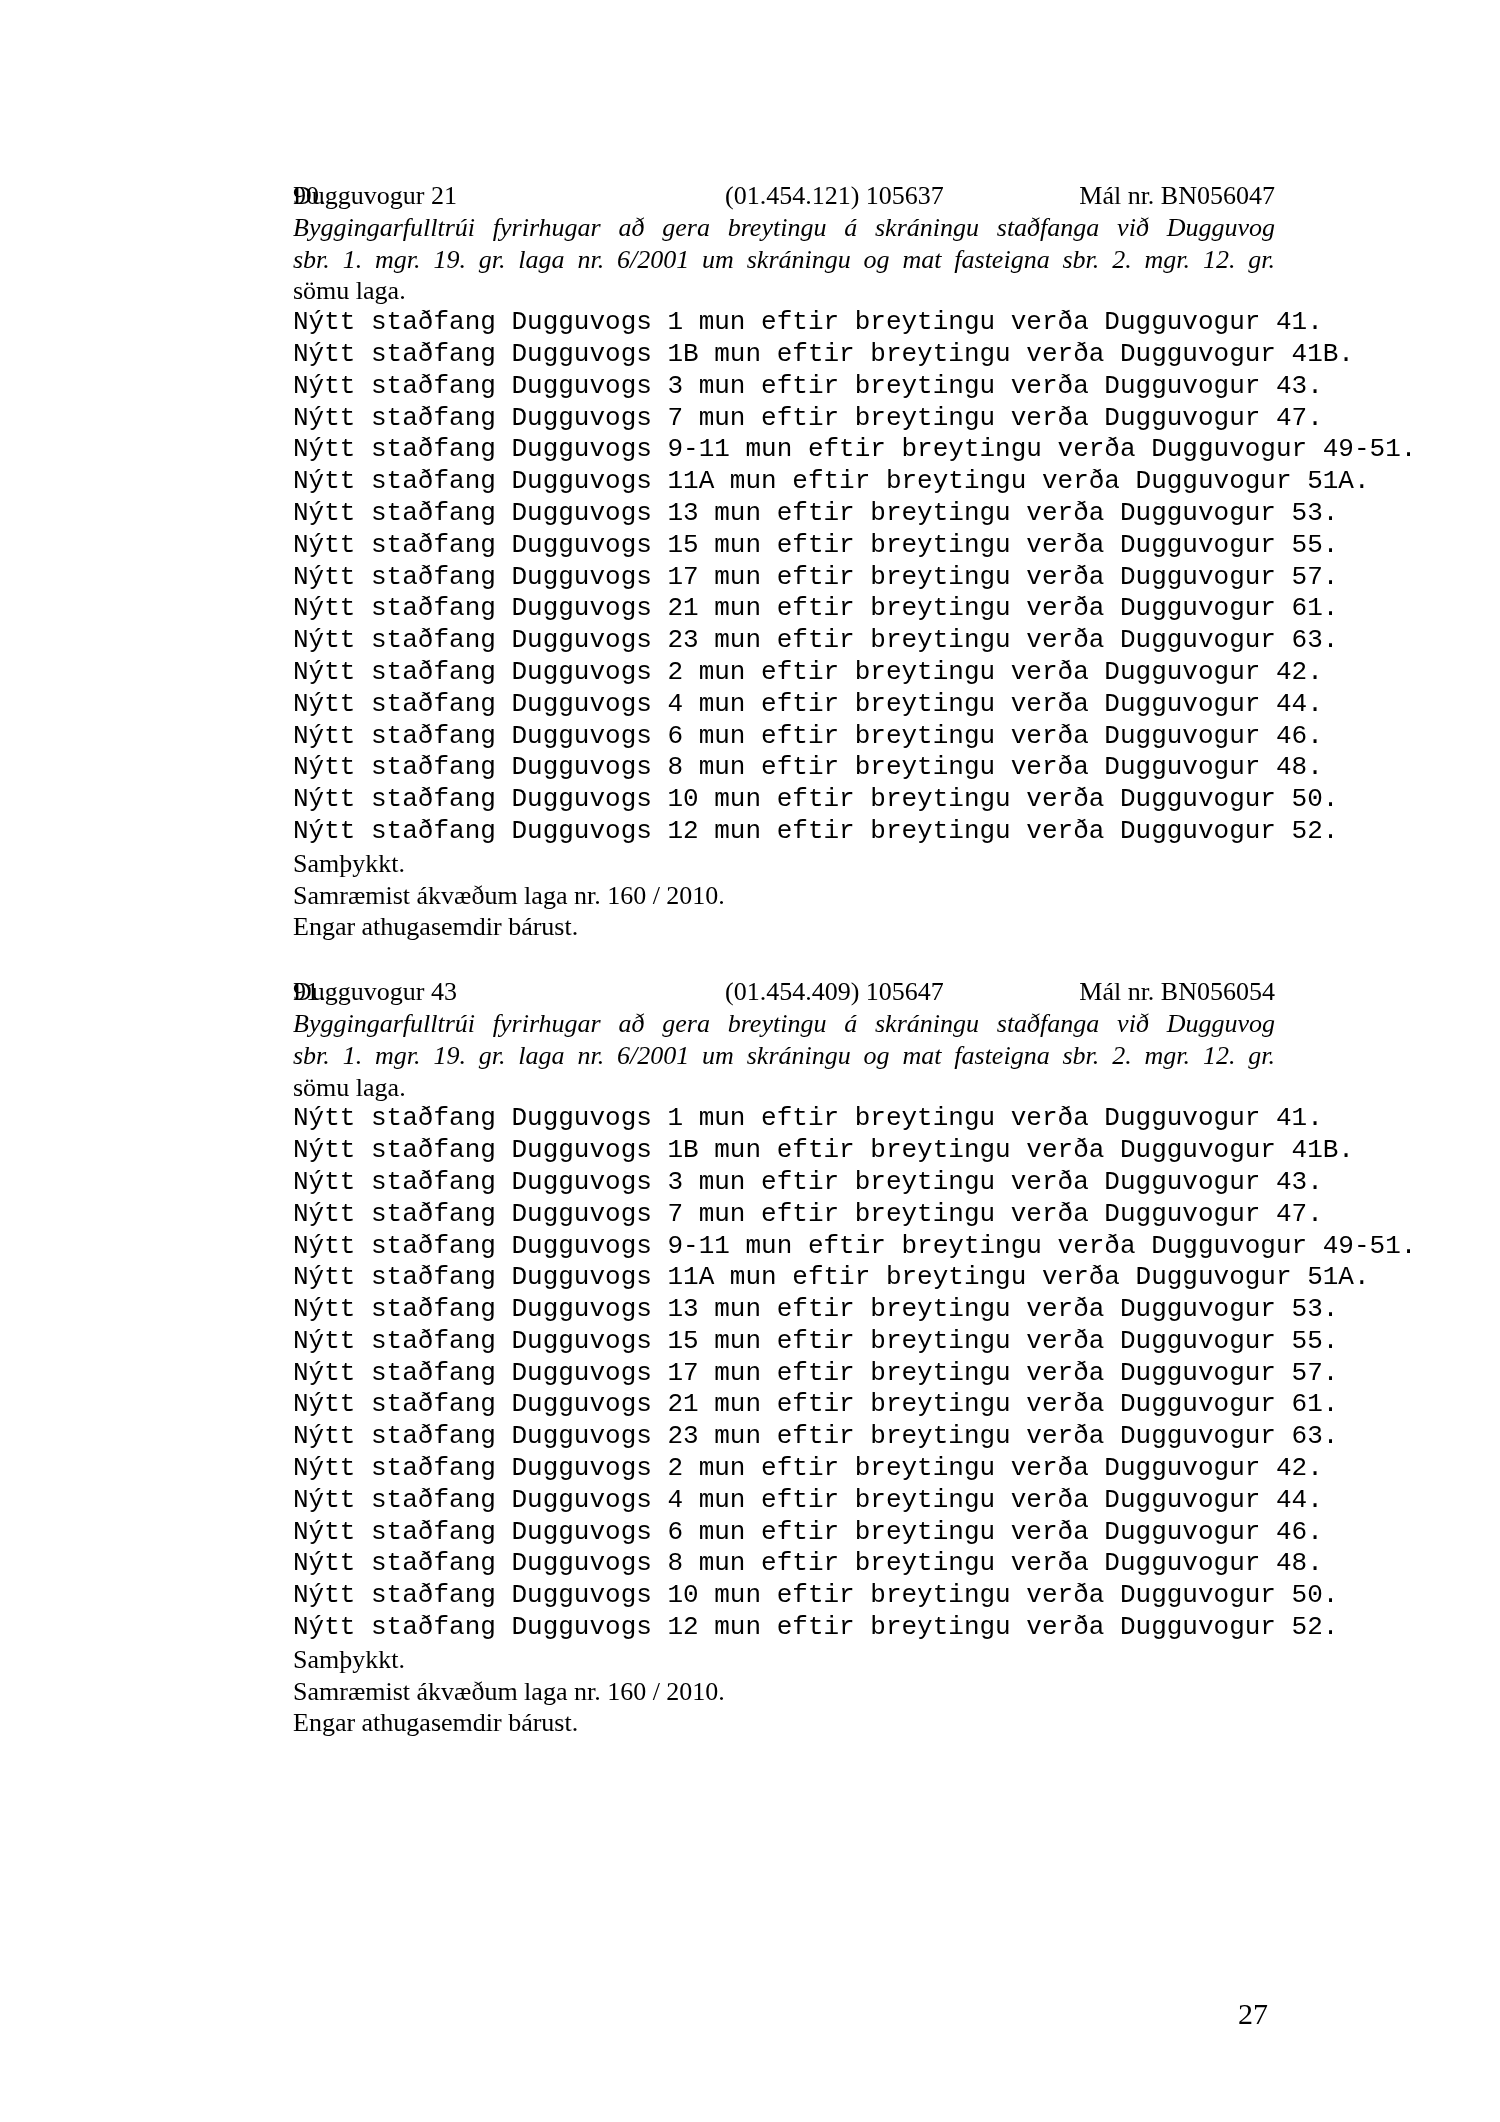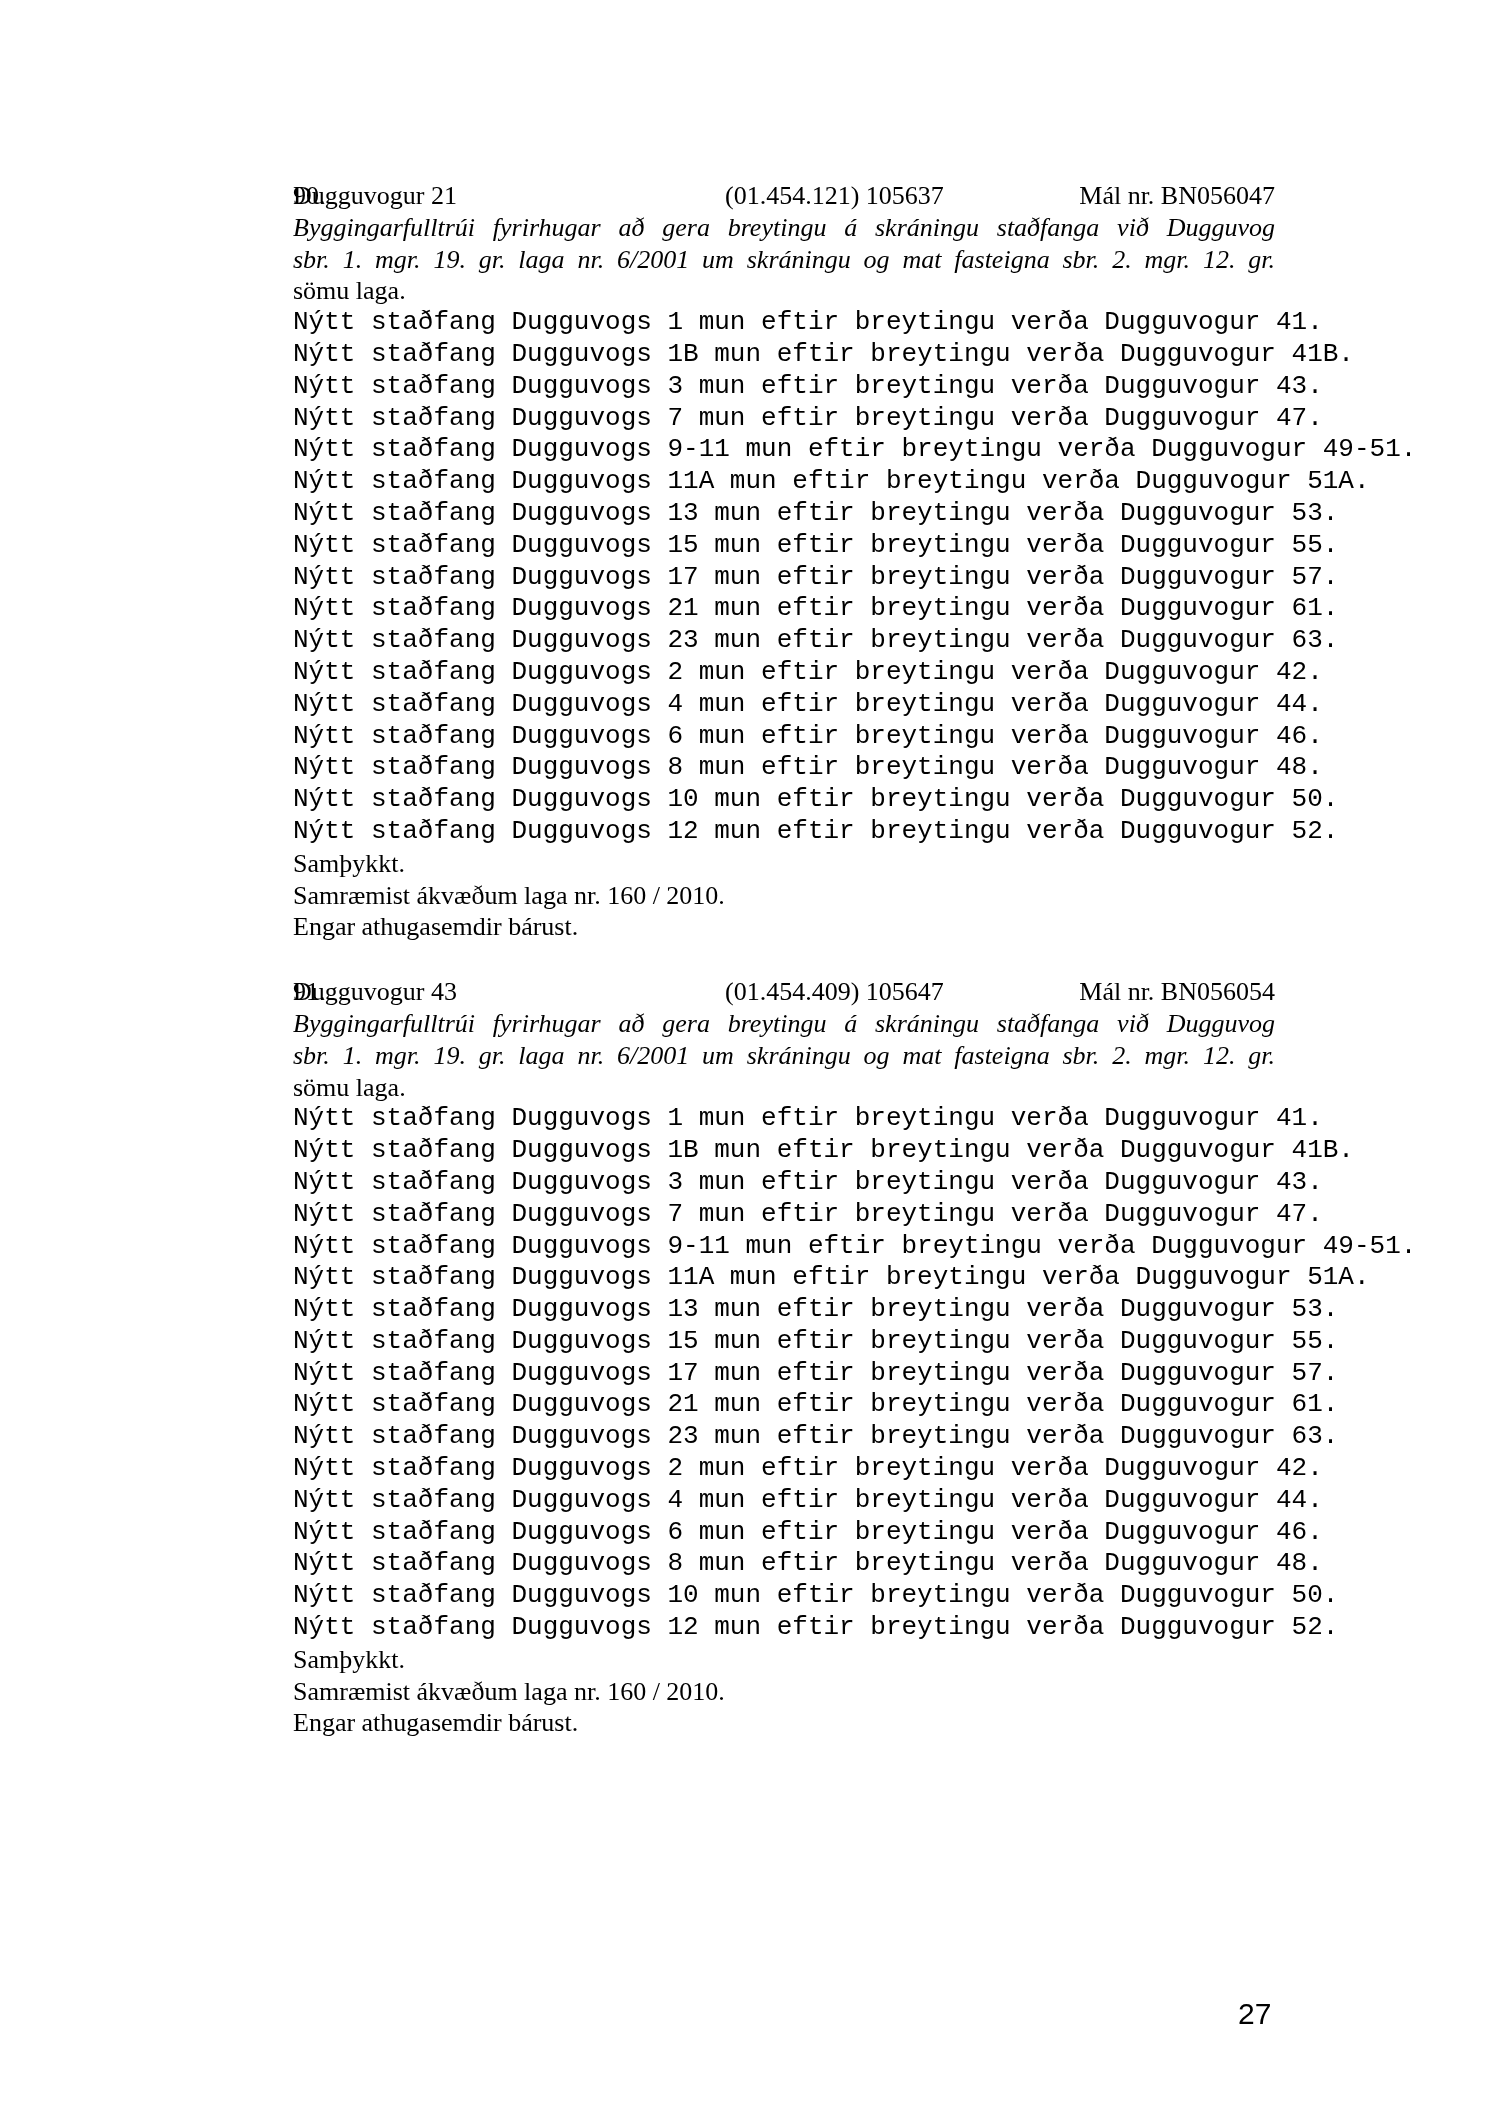--- a/index.html
+++ b/index.html
@@ -29,21 +29,21 @@
   .ref { position: absolute; left: 432px; }
   .case { position: absolute; right: 0; text-align: right; }
   .intro .line { text-align: justify; }
   .intro .line:not(:last-child) { text-align-last: justify; font-style: italic; }
   .changes .line { white-space: nowrap; font-family: Liberation Mono, monospace; }
   .decisions .line { }
   .pagenum {
     position: absolute;
     left: 1238px;
     top: 1999px;
-    font-family: Liberation Sans, sans-serif;
+    font-family: Liberation Serif, serif;
     font-size: 30px;
     line-height: 30px;
   }
 </style>
 </head>
 <body>
 
 <div class="page">
 
   <div class="doc">

